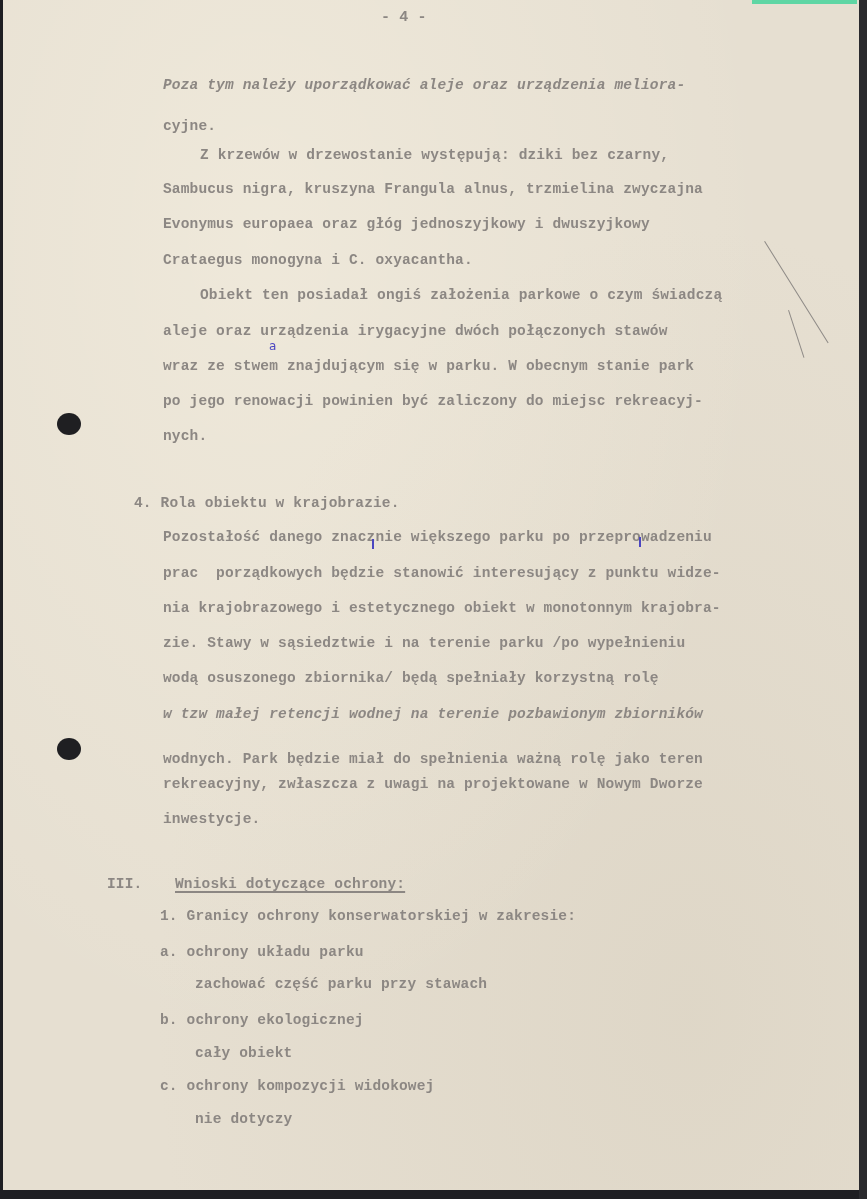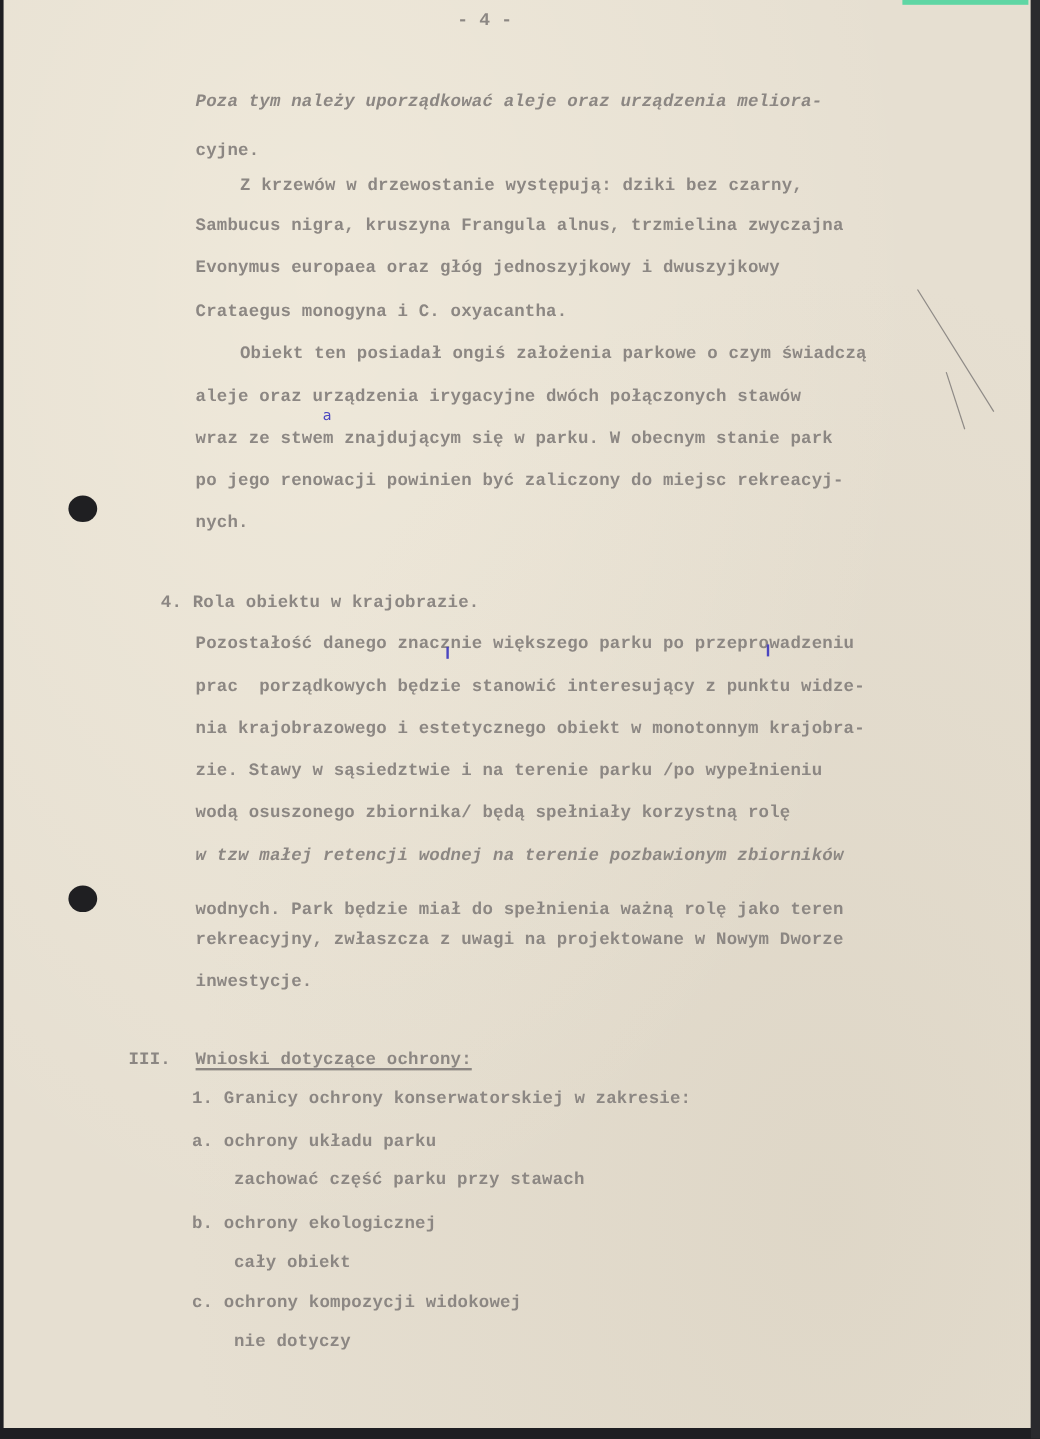--- a/index.html
+++ b/index.html
@@ -114,21 +114,21 @@
     <div class="line" style="left:160px; top:564px;">prac  porządkowych będzie stanowić interesujący z punktu widze-</div>
     <div class="line" style="left:160px; top:599px;">nia krajobrazowego i estetycznego obiekt w monotonnym krajobra-</div>
     <div class="line" style="left:160px; top:634px;">zie. Stawy w sąsiedztwie i na terenie parku /po wypełnieniu</div>
     <div class="line" style="left:160px; top:669px;">wodą osuszonego zbiornika/ będą spełniały korzystną rolę</div>
     <div class="line" style="left:160px; top:705px;font-style:italic;">w tzw małej retencji wodnej na terenie pozbawionym zbiorników</div>
     <div class="line" style="left:160px; top:740px;margin-top:10px;">wodnych. Park będzie miał do spełnienia ważną rolę jako teren</div>
     <div class="line" style="left:160px; top:775px;">rekreacyjny, zwłaszcza z uwagi na projektowane w Nowym Dworze</div>
     <div class="line" style="left:160px; top:810px;">inwestycje.</div>
 
     <div class="line" style="left:104px; top:875px;">III.</div>
-    <div class="line underline" style="left:160px; top:875px;">Wnioski dotyczące ochrony:</div>
+    <div class="line underline" style="left:172px; top:875px;">Wnioski dotyczące ochrony:</div>
     <div class="line" style="left:157px; top:907px;">1. Granicy ochrony konserwatorskiej w zakresie:</div>
 
     <div class="line" style="left:157px; top:943px;">a. ochrony układu parku</div>
     <div class="line" style="left:192px; top:975px;">zachować część parku przy stawach</div>
 
     <div class="line" style="left:157px; top:1011px;">b. ochrony ekologicznej</div>
     <div class="line" style="left:192px; top:1044px;">cały obiekt</div>
 
     <div class="line" style="left:157px; top:1077px;">c. ochrony kompozycji widokowej</div>
     <div class="line" style="left:192px; top:1110px;">nie dotyczy</div>

